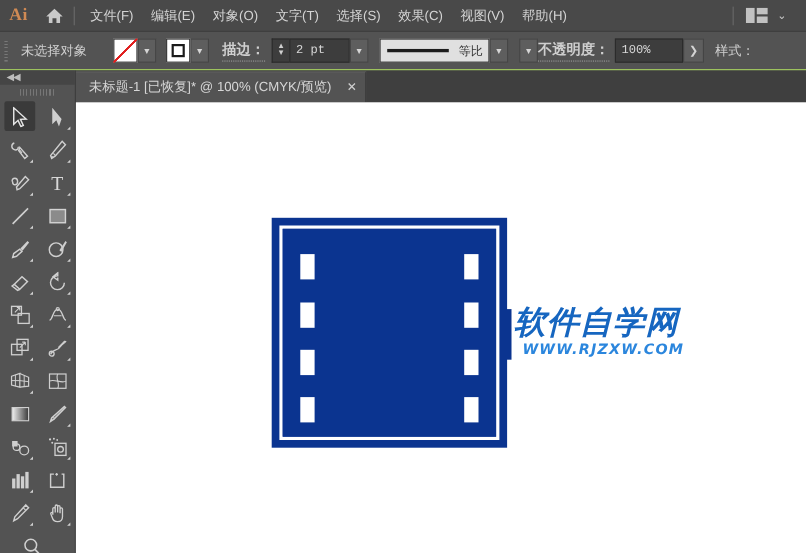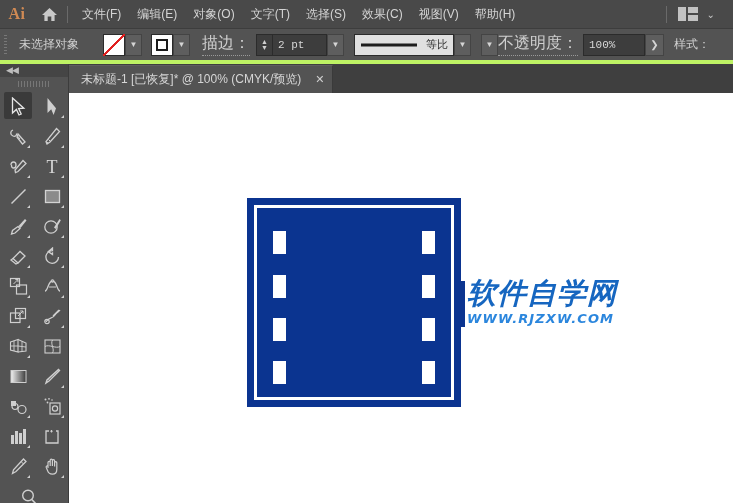--- a/index.html
+++ b/index.html
@@ -51,37 +51,38 @@
   .chev-down {
     color: #c8c8c8; font-size: 10px; padding: 0 8px 0 4px;
   }
 
   
   .controlbar {
     position: absolute; left: 0; top: 29px;
     width: 733px; height: 35px;
     background: #535353;
     display: flex; align-items: center;
-    border-bottom: 4px solid #bef264;
+    border-bottom: 1px solid #bef264;
   }
   .cb-grip {
     width: 11px; height: 35px;
     display: flex; align-items: center; justify-content: center;
   }
   .cb-grip .dots {
     width: 3px; height: 19px;
     background-image: repeating-linear-gradient(to bottom,#787878 0,#787878 1px,transparent 1px,transparent 3px);
   }
   .cb-label {
     color: #cfcfcf; font-size: 12px; white-space: nowrap;
   }
   .cb-label-dotted {
-    color: #cfcfcf; font-size: 16px; white-space: nowrap;
+    color: #cfcfcf; font-size: 13px; white-space: nowrap;
     border-bottom: 1px dotted #9a9a9a;
     padding-bottom: 1px;
+    font-weight: bold;
   }
 
   .swatch-box {
     width: 22px; height: 22px;
     background: #ffffff;
     border: 1px solid #2b2b2b;
     position: relative;
   }
   .swatch-none::after {
     content:""; position:absolute; left:-1px; top:-1px; right:-1px; bottom:-1px;
@@ -261,20 +262,21 @@
     letter-spacing: 1px;
     line-height: 1;
     font-family: "DejaVu Sans", sans-serif;
   }
   .wm-sub {
     font-size: 13px; font-weight: bold;
     color: var(--wm-color2);
     letter-spacing: 1.1px;
     margin-top: 3px;
     font-family: "DejaVu Sans", sans-serif;
+    text-align: right;
   }
   .wm-bar {
     position:absolute; left:-7px; top:2px;
     width:5px; height:46px; background: var(--blue);
   }
 </style>
 </head>
 <body>
 
 <div id="app">

